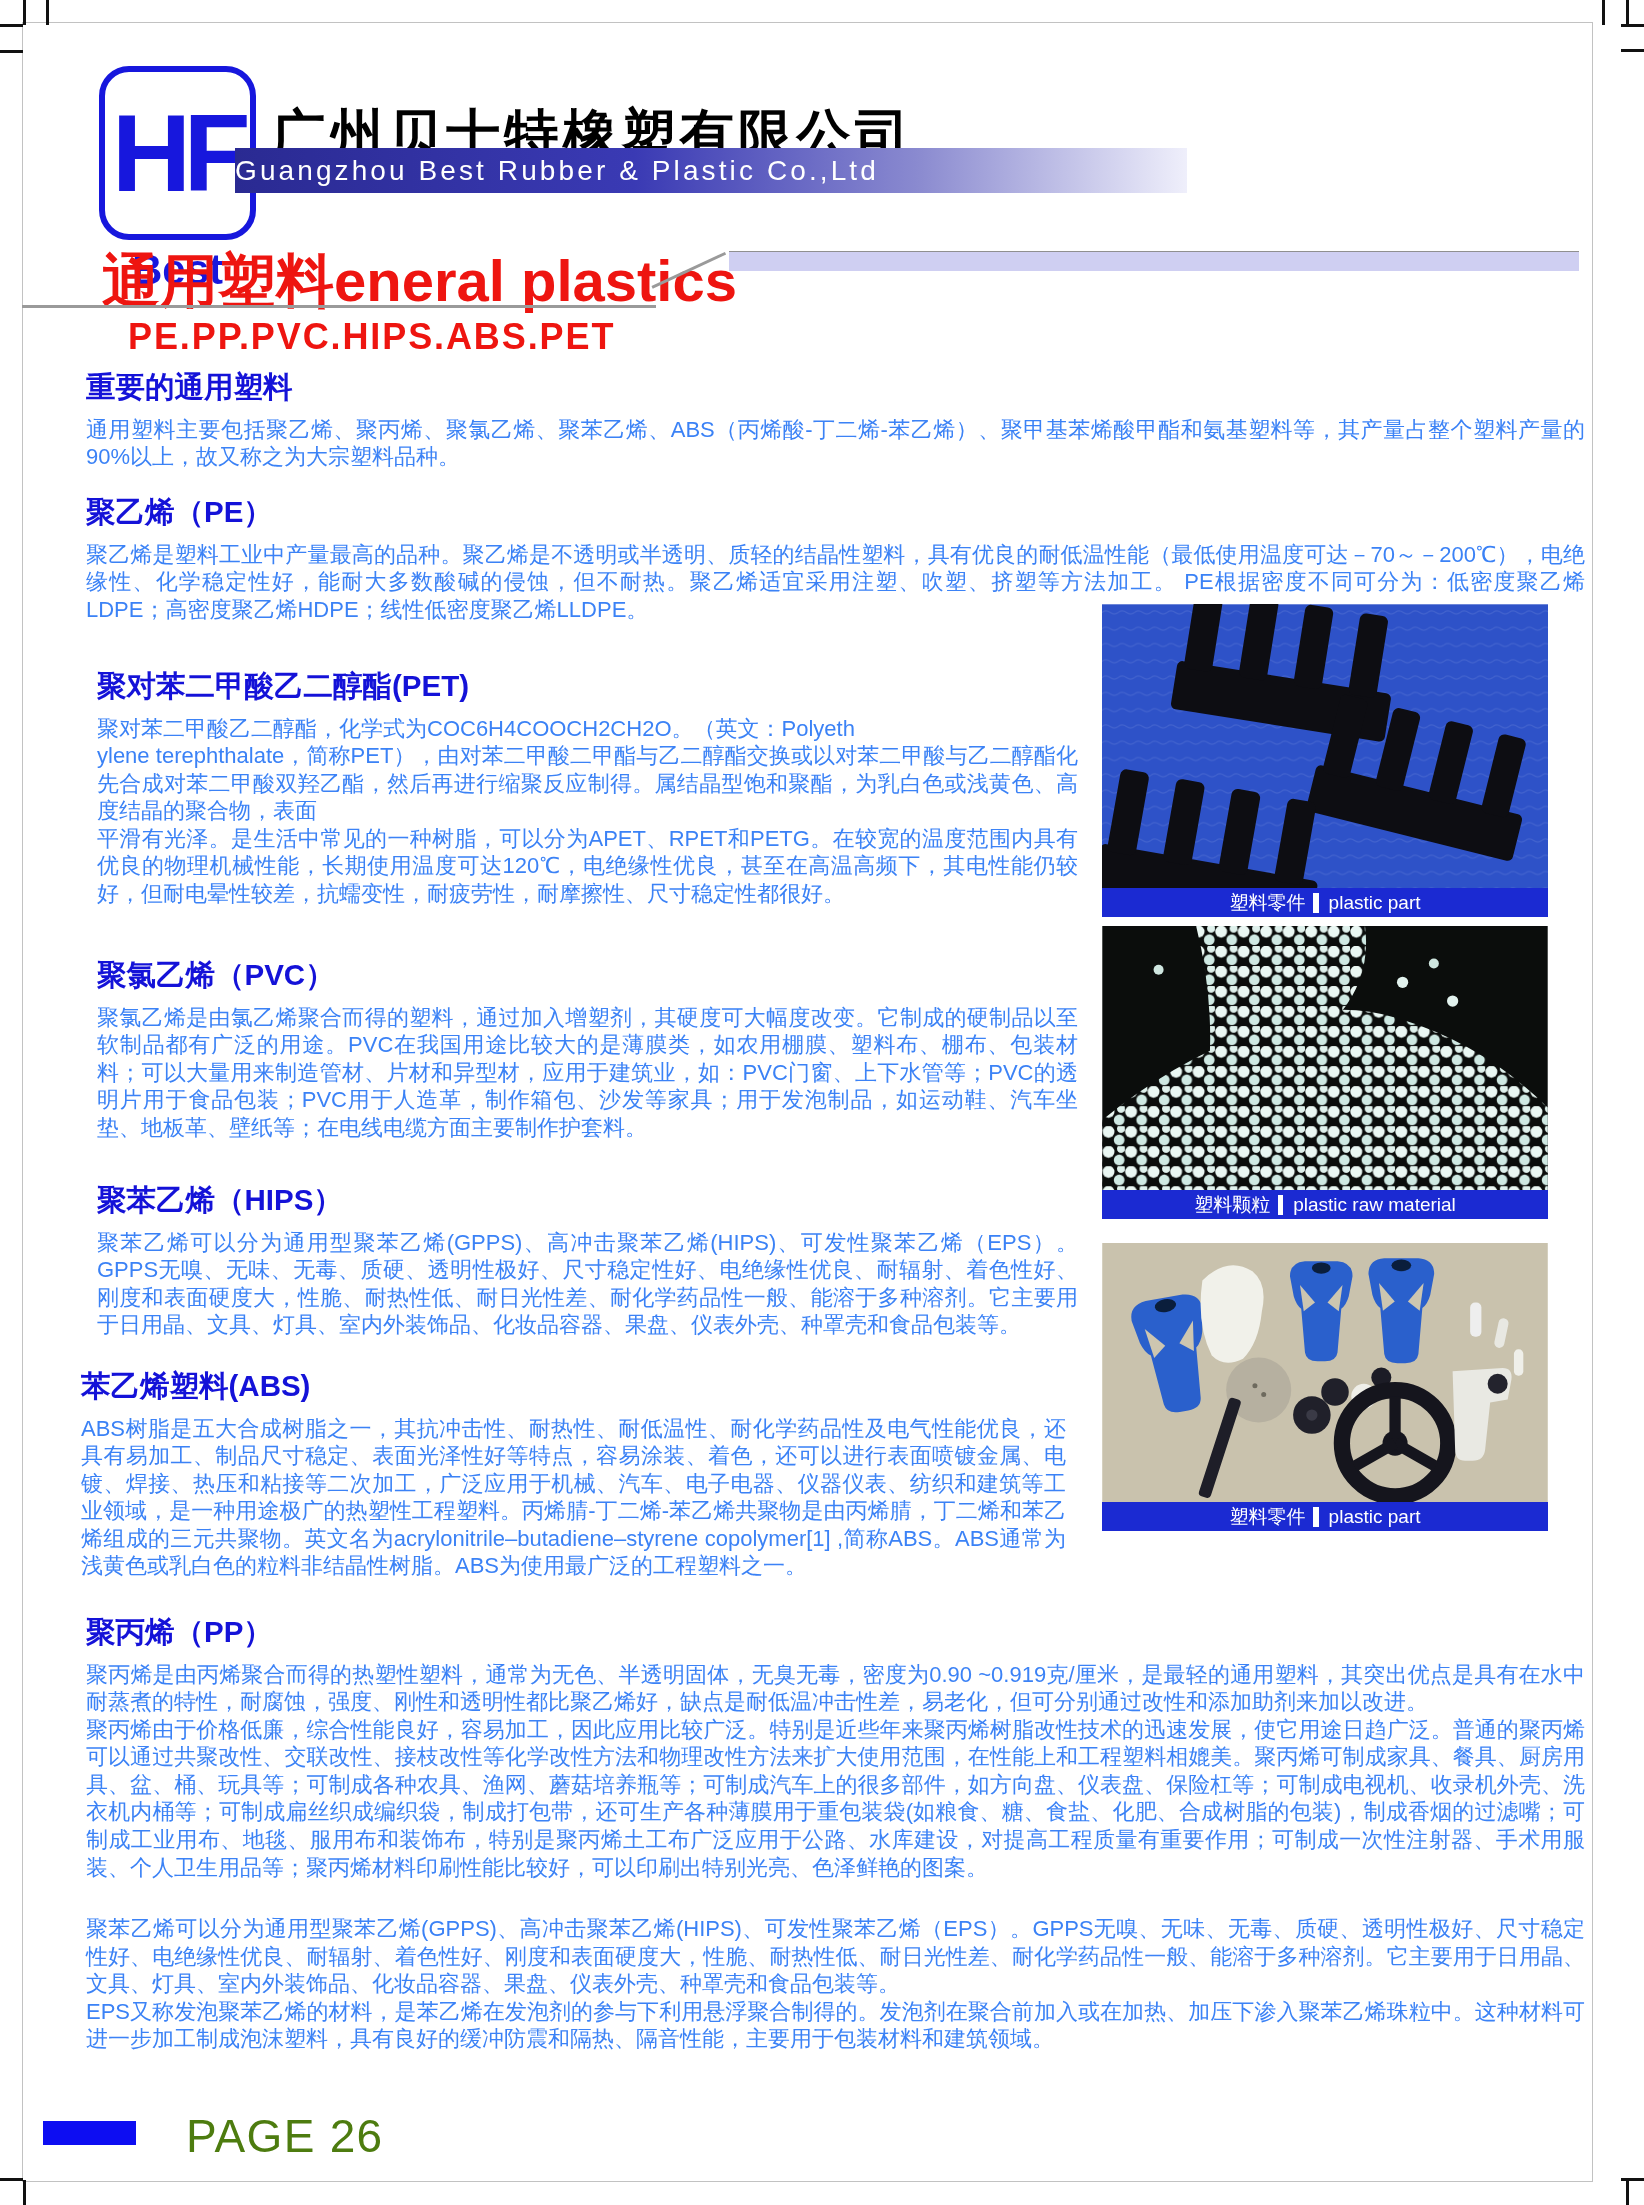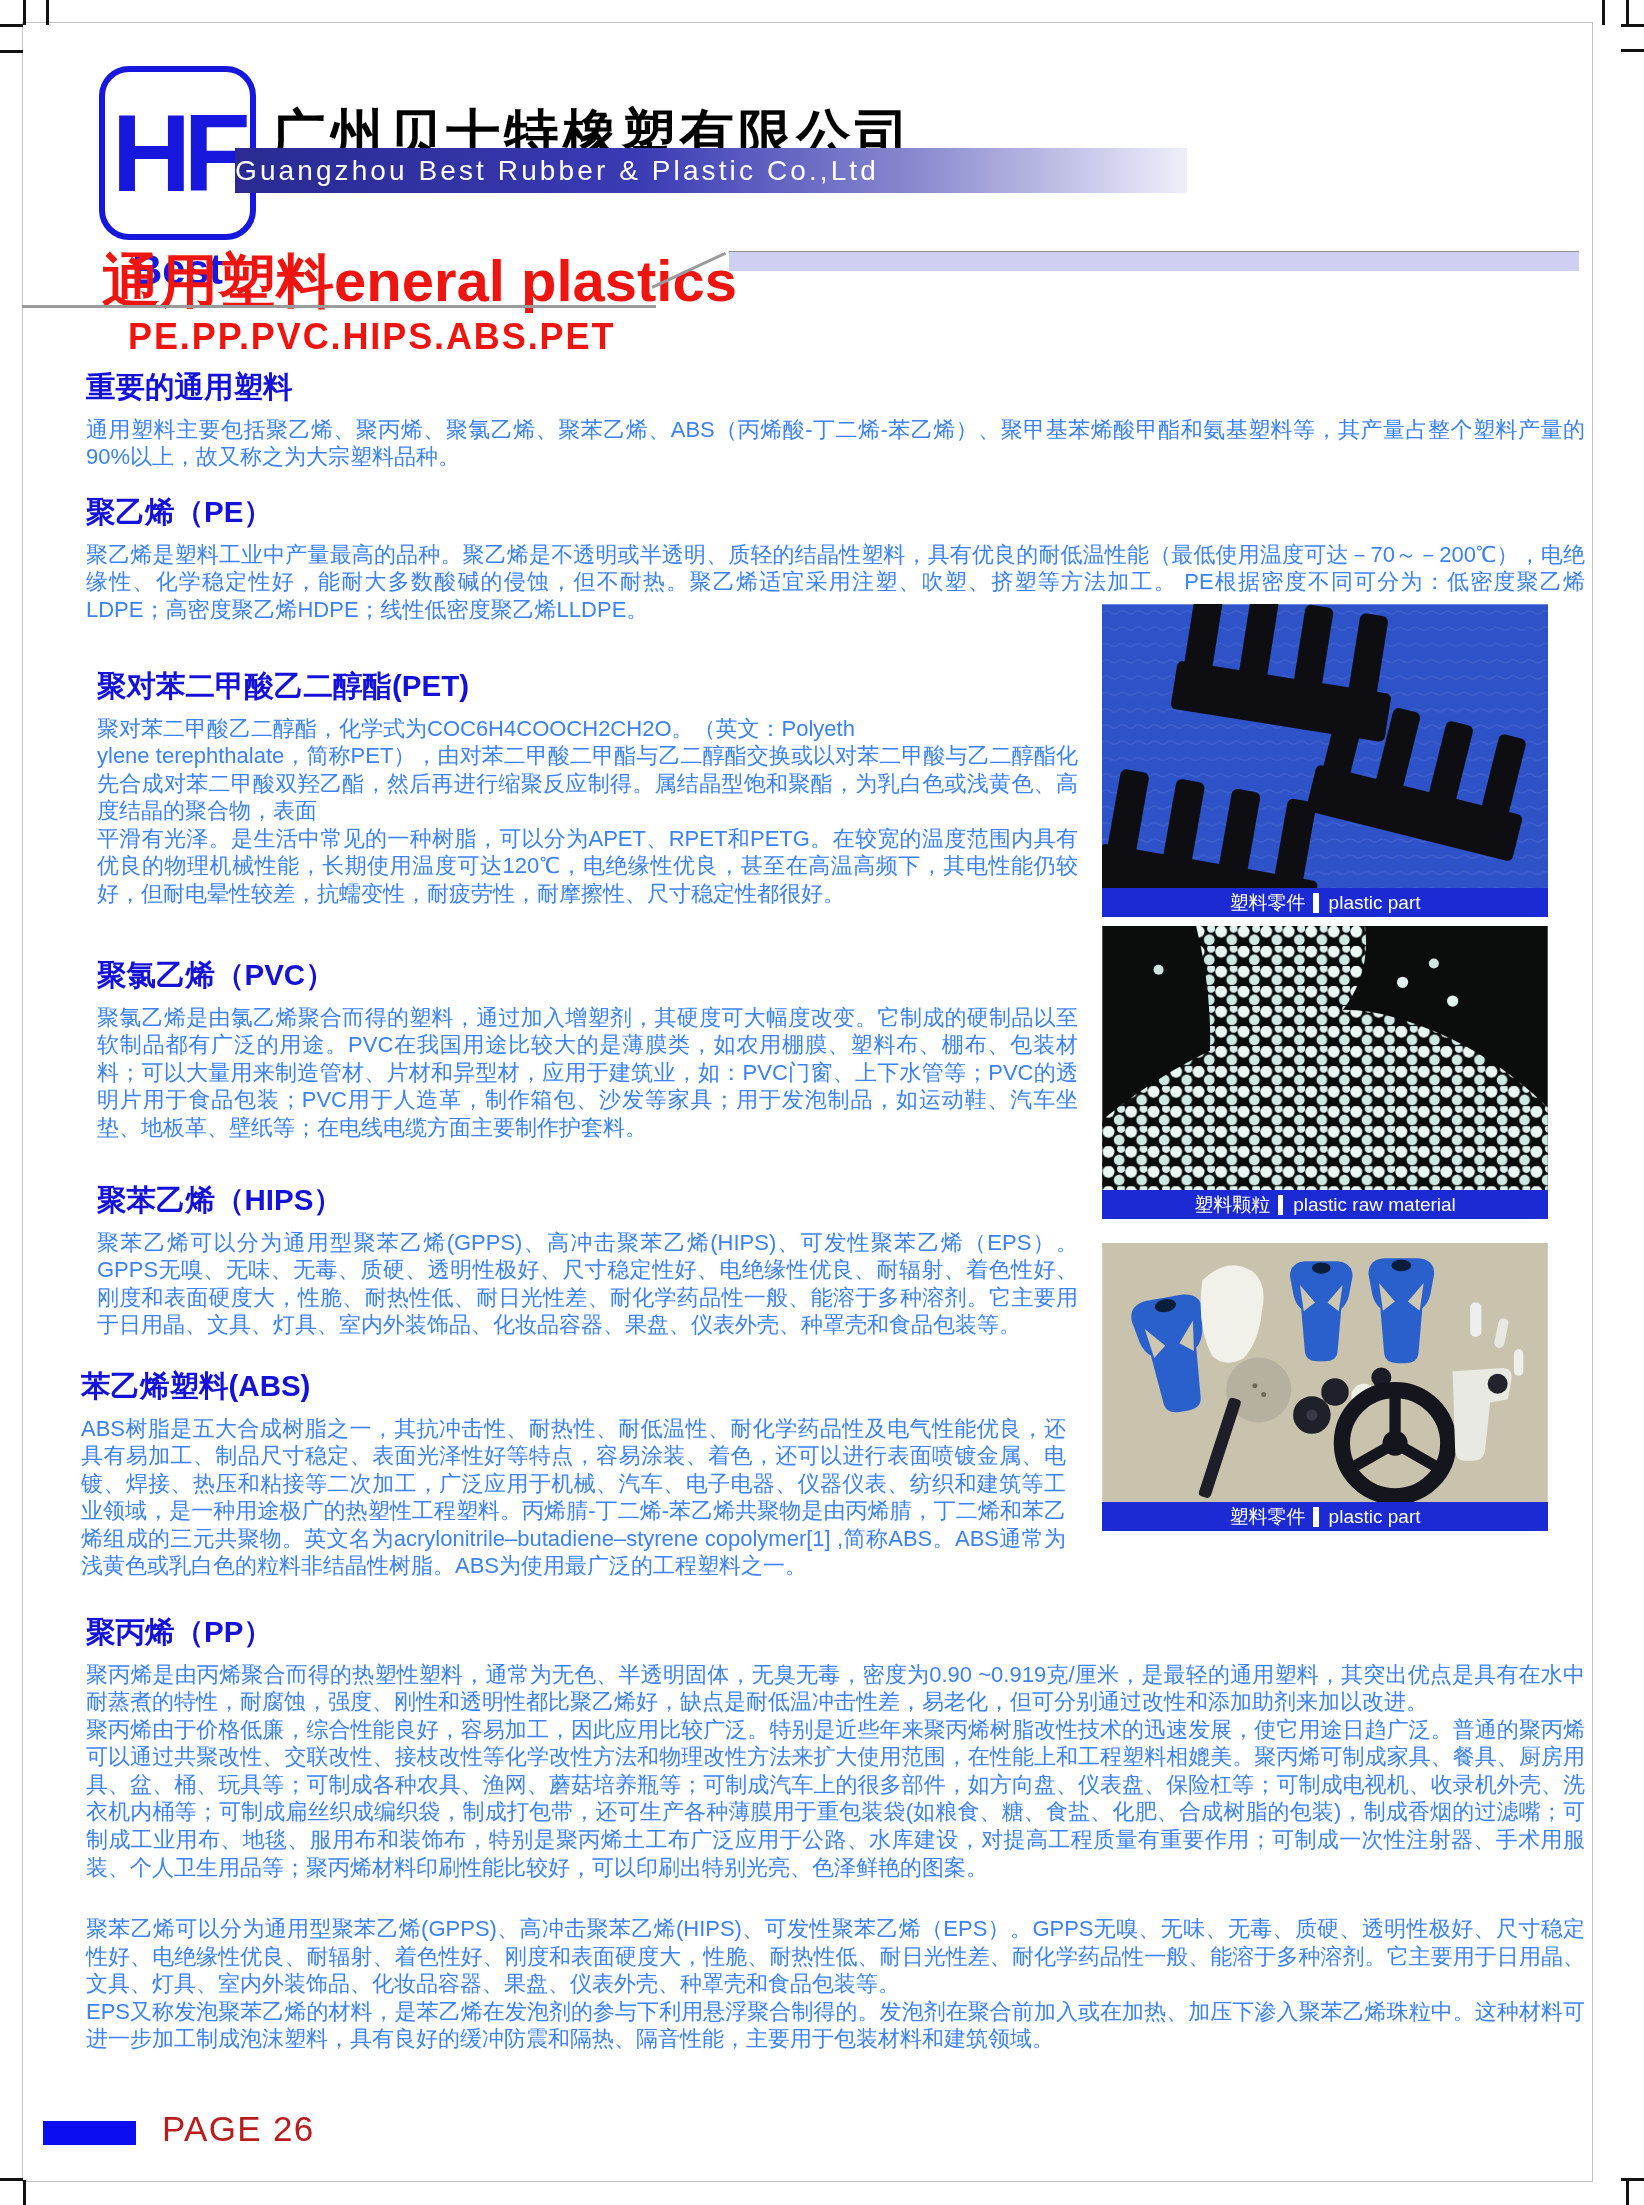--- a/index.html
+++ b/index.html
@@ -50,21 +50,21 @@
   .fig { position:absolute; left:1102px; width:446px; overflow:hidden; }
   .fig1 { top:604px;  height:313px; }
   .fig2 { top:926px; height:293px; }
   .fig3 { top:1243px; height:288px; }
   .fig svg { position:absolute; left:0; top:0; }
   .fig figcaption { position:absolute; left:0; right:0; bottom:0; height:29px; background:#1b2ad2;
     color:#fff; font-size:19px; display:flex; align-items:center; justify-content:center; }
   .cap-bar { width:5.6px; height:20px; background:#fff; margin:0 10px 0 7.5px; }
   
   .footer-rect { position:absolute; left:43px; top:2121px; width:93px; height:24px; background:#0d0df2; }
-  .footer-label { position:absolute; left:162px; top:2109px; font-size:35px; color:#b91c1c;
+  .footer-label { position:absolute; left:186px; top:2109px; font-size:46px; color:#4d7c0f;
     letter-spacing:1.3px; }
 </style>
 </head>
 <body>
 
 <div>
 
   <div class="frame"></div>
   <div class="cm" style="left:23px;top:0;width:2.5px;height:25px"></div>
   <div class="cm" style="left:46px;top:0;width:2.5px;height:25px"></div>

